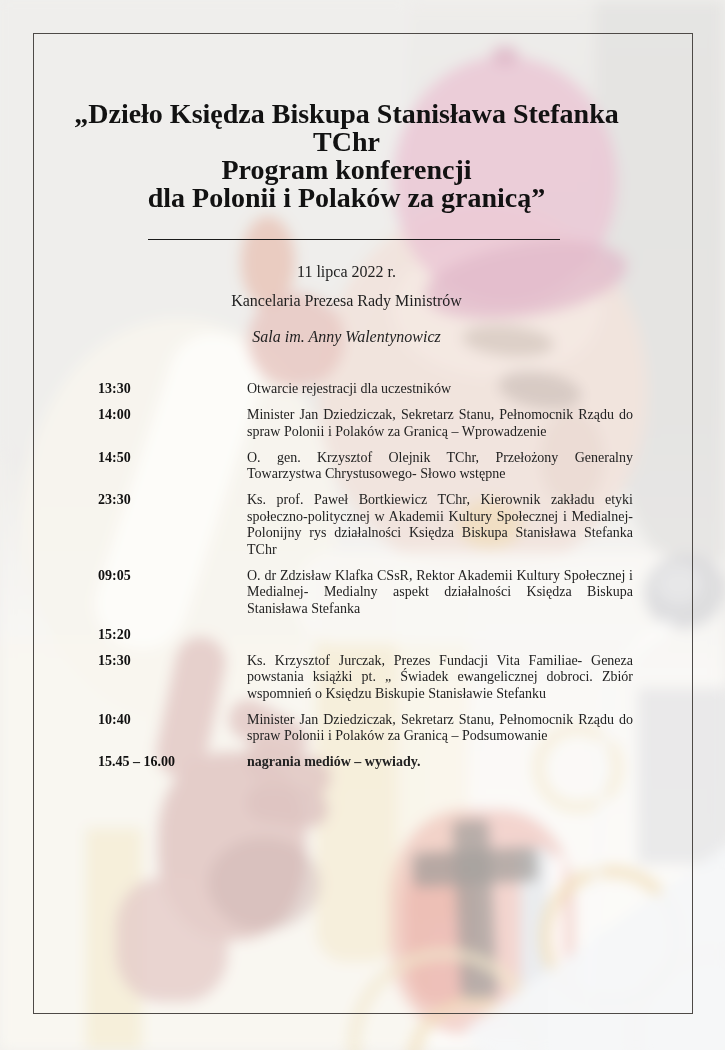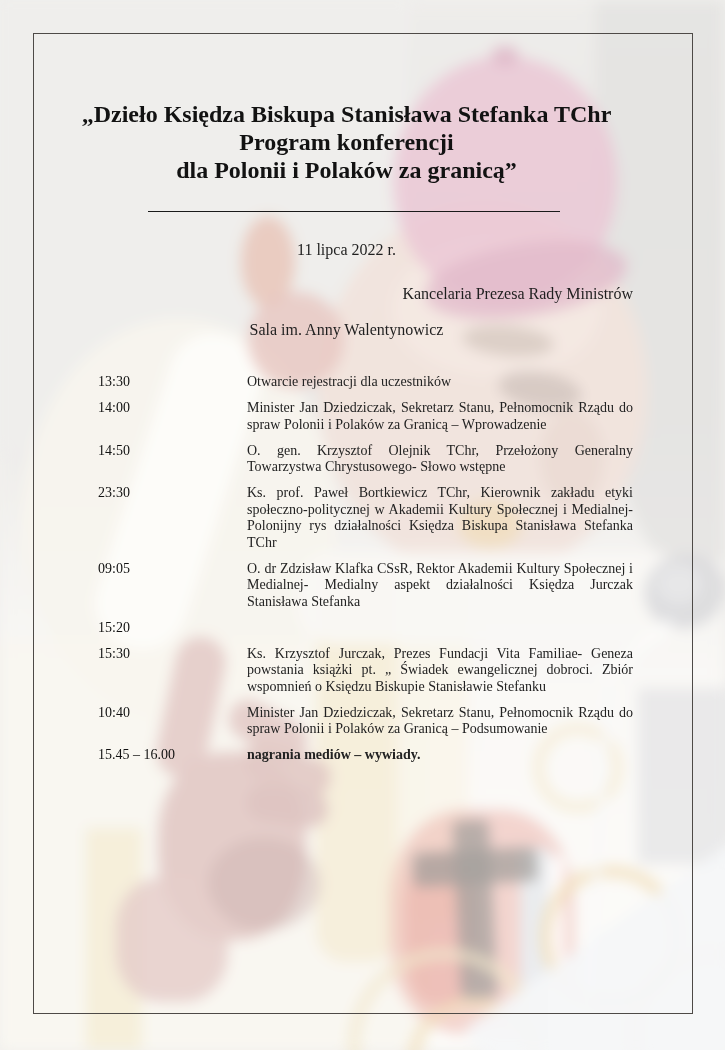--- a/index.html
+++ b/index.html
@@ -57,29 +57,29 @@
   .mic-hl{left:656px;top:564px;width:46px;height:40px;background:#d9d9db;opacity:.9;border-radius:50%;}
   .boom1{left:592px;top:646px;width:90px;height:6px;background:#fdfdfd;opacity:.95;border-radius:3px;transform:rotate(-40deg);}
   .boom2{left:595px;top:688px;width:7px;height:312px;background:#f4f4f6;opacity:.9;border-radius:3px;transform:rotate(4deg);}
   .gray-patch{left:638px;top:688px;width:92px;height:176px;background:#d6d6d8;opacity:.8;}
   .wedge{left:556px;top:1000px;width:460px;height:320px;background:#eff1f3;opacity:.95;transform:rotate(-35deg);transform-origin:left center;}
   .veil{position:absolute;inset:0;background:rgba(255,255,255,0.38);}
   
   .frame{position:absolute;left:33px;top:33px;width:658px;height:979px;border:1.5px solid #4e4a47;}
   
   .content{position:absolute;left:60px;top:0;width:573px;color:#1c1c1c;}
-  .title{margin:100px 0 0 0;text-align:center;font-size:24px;font-weight:bold;line-height:28px;color:#121212;}
+  .title{margin:100px 0 0 0;text-align:center;font-size:28px;font-weight:bold;line-height:28px;color:#121212;}
   .divider{margin:27px 0 0 88px;width:412px;border-top:1.2px solid #1a1a1a;height:0;}
   .info{text-align:center;font-size:16px;color:#1f1f1f;}
-  .info.date{margin-top:29px;}
-  .info.venue{margin-top:26px;text-align:right;}
-  .info.room{margin-top:18px;}
+  .info.date{margin-top:23px;}
+  .info.venue{margin-top:11px;}
+  .info.room{margin-top:18px;font-style:italic;}
   .schedule{margin-top:35px;}
   .row{display:grid;grid-template-columns:187px 386px;margin-bottom:9.5px;font-size:14px;line-height:16.5px;}
-  .row .time{padding-left:38px;font-weight:normal;color:#111;}
+  .row .time{padding-left:38px;font-weight:bold;color:#111;}
   .row .desc{text-align:justify;color:#222;}
   .row.bold .desc{font-weight:bold;}
 </style>
 </head>
 <body>
 
 <div class="page">
 
   <div class="photo" aria-hidden="true">
     <div class="s bg-base"></div>
@@ -160,21 +160,21 @@
   </div>
 
   <div class="row">
     <div class="time">23:30</div>
     <div class="desc">Ks. prof. Paweł Bortkiewicz TChr, Kierownik zakładu etyki społeczno-politycznej w Akademii Kultury Społecznej i Medialnej- Polonijny rys działalności Księdza Biskupa Stanisława Stefanka TChr</div>
   </div>
 
 
   <div class="row">
     <div class="time">09:05</div>
-    <div class="desc">O. dr Zdzisław Klafka CSsR, Rektor Akademii Kultury Społecznej i Medialnej- Medialny aspekt działalności Księdza Jurczak Stanisława Stefanka</div>
+    <div class="desc">O. dr Zdzisław Klafka CSsR, Rektor Akademii Kultury Społecznej i Medialnej- Medialny aspekt działalności Księdza Biskupa Stanisława Stefanka</div>
   </div>
 
   <div class="row">
     <div class="time">15:20</div>
   </div>
 
   <div class="row">
     <div class="time">15:30</div>
     <div class="desc">Ks. Krzysztof Jurczak, Prezes Fundacji Vita Familiae- Geneza powstania książki pt. „ Świadek ewangelicznej dobroci. Zbiór wspomnień o Księdzu Biskupie Stanisławie Stefanku</div>
   </div>

